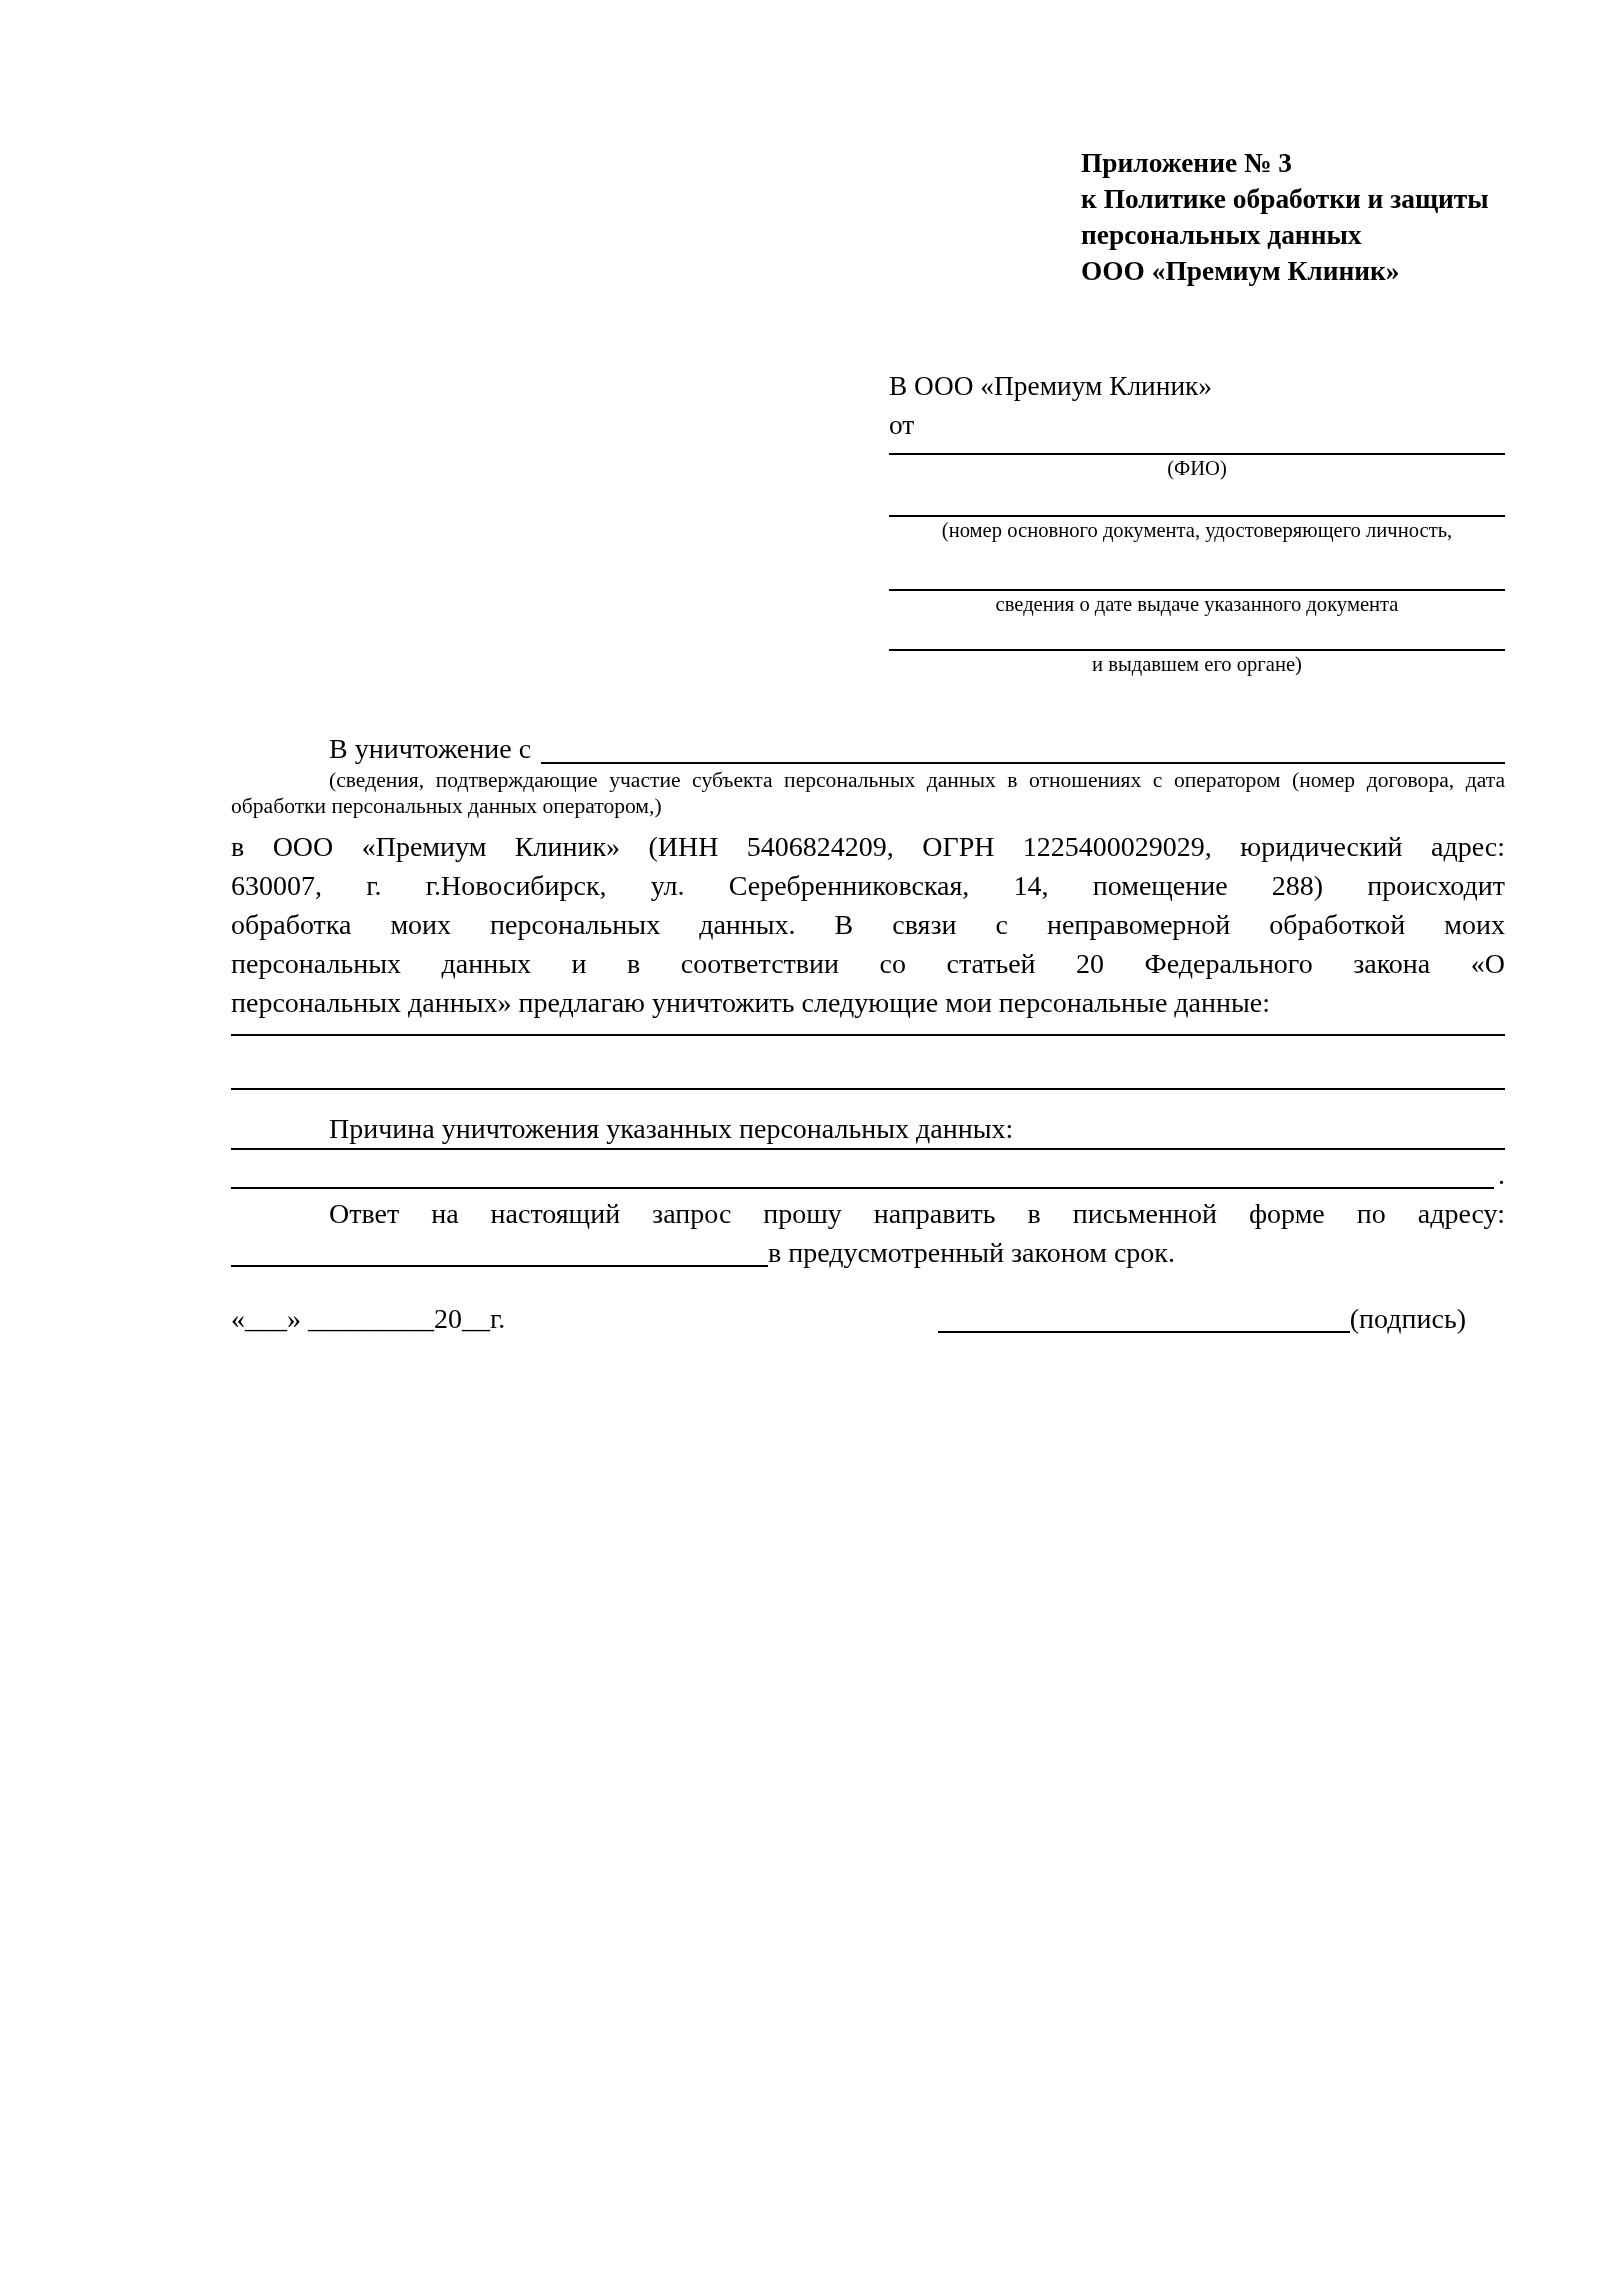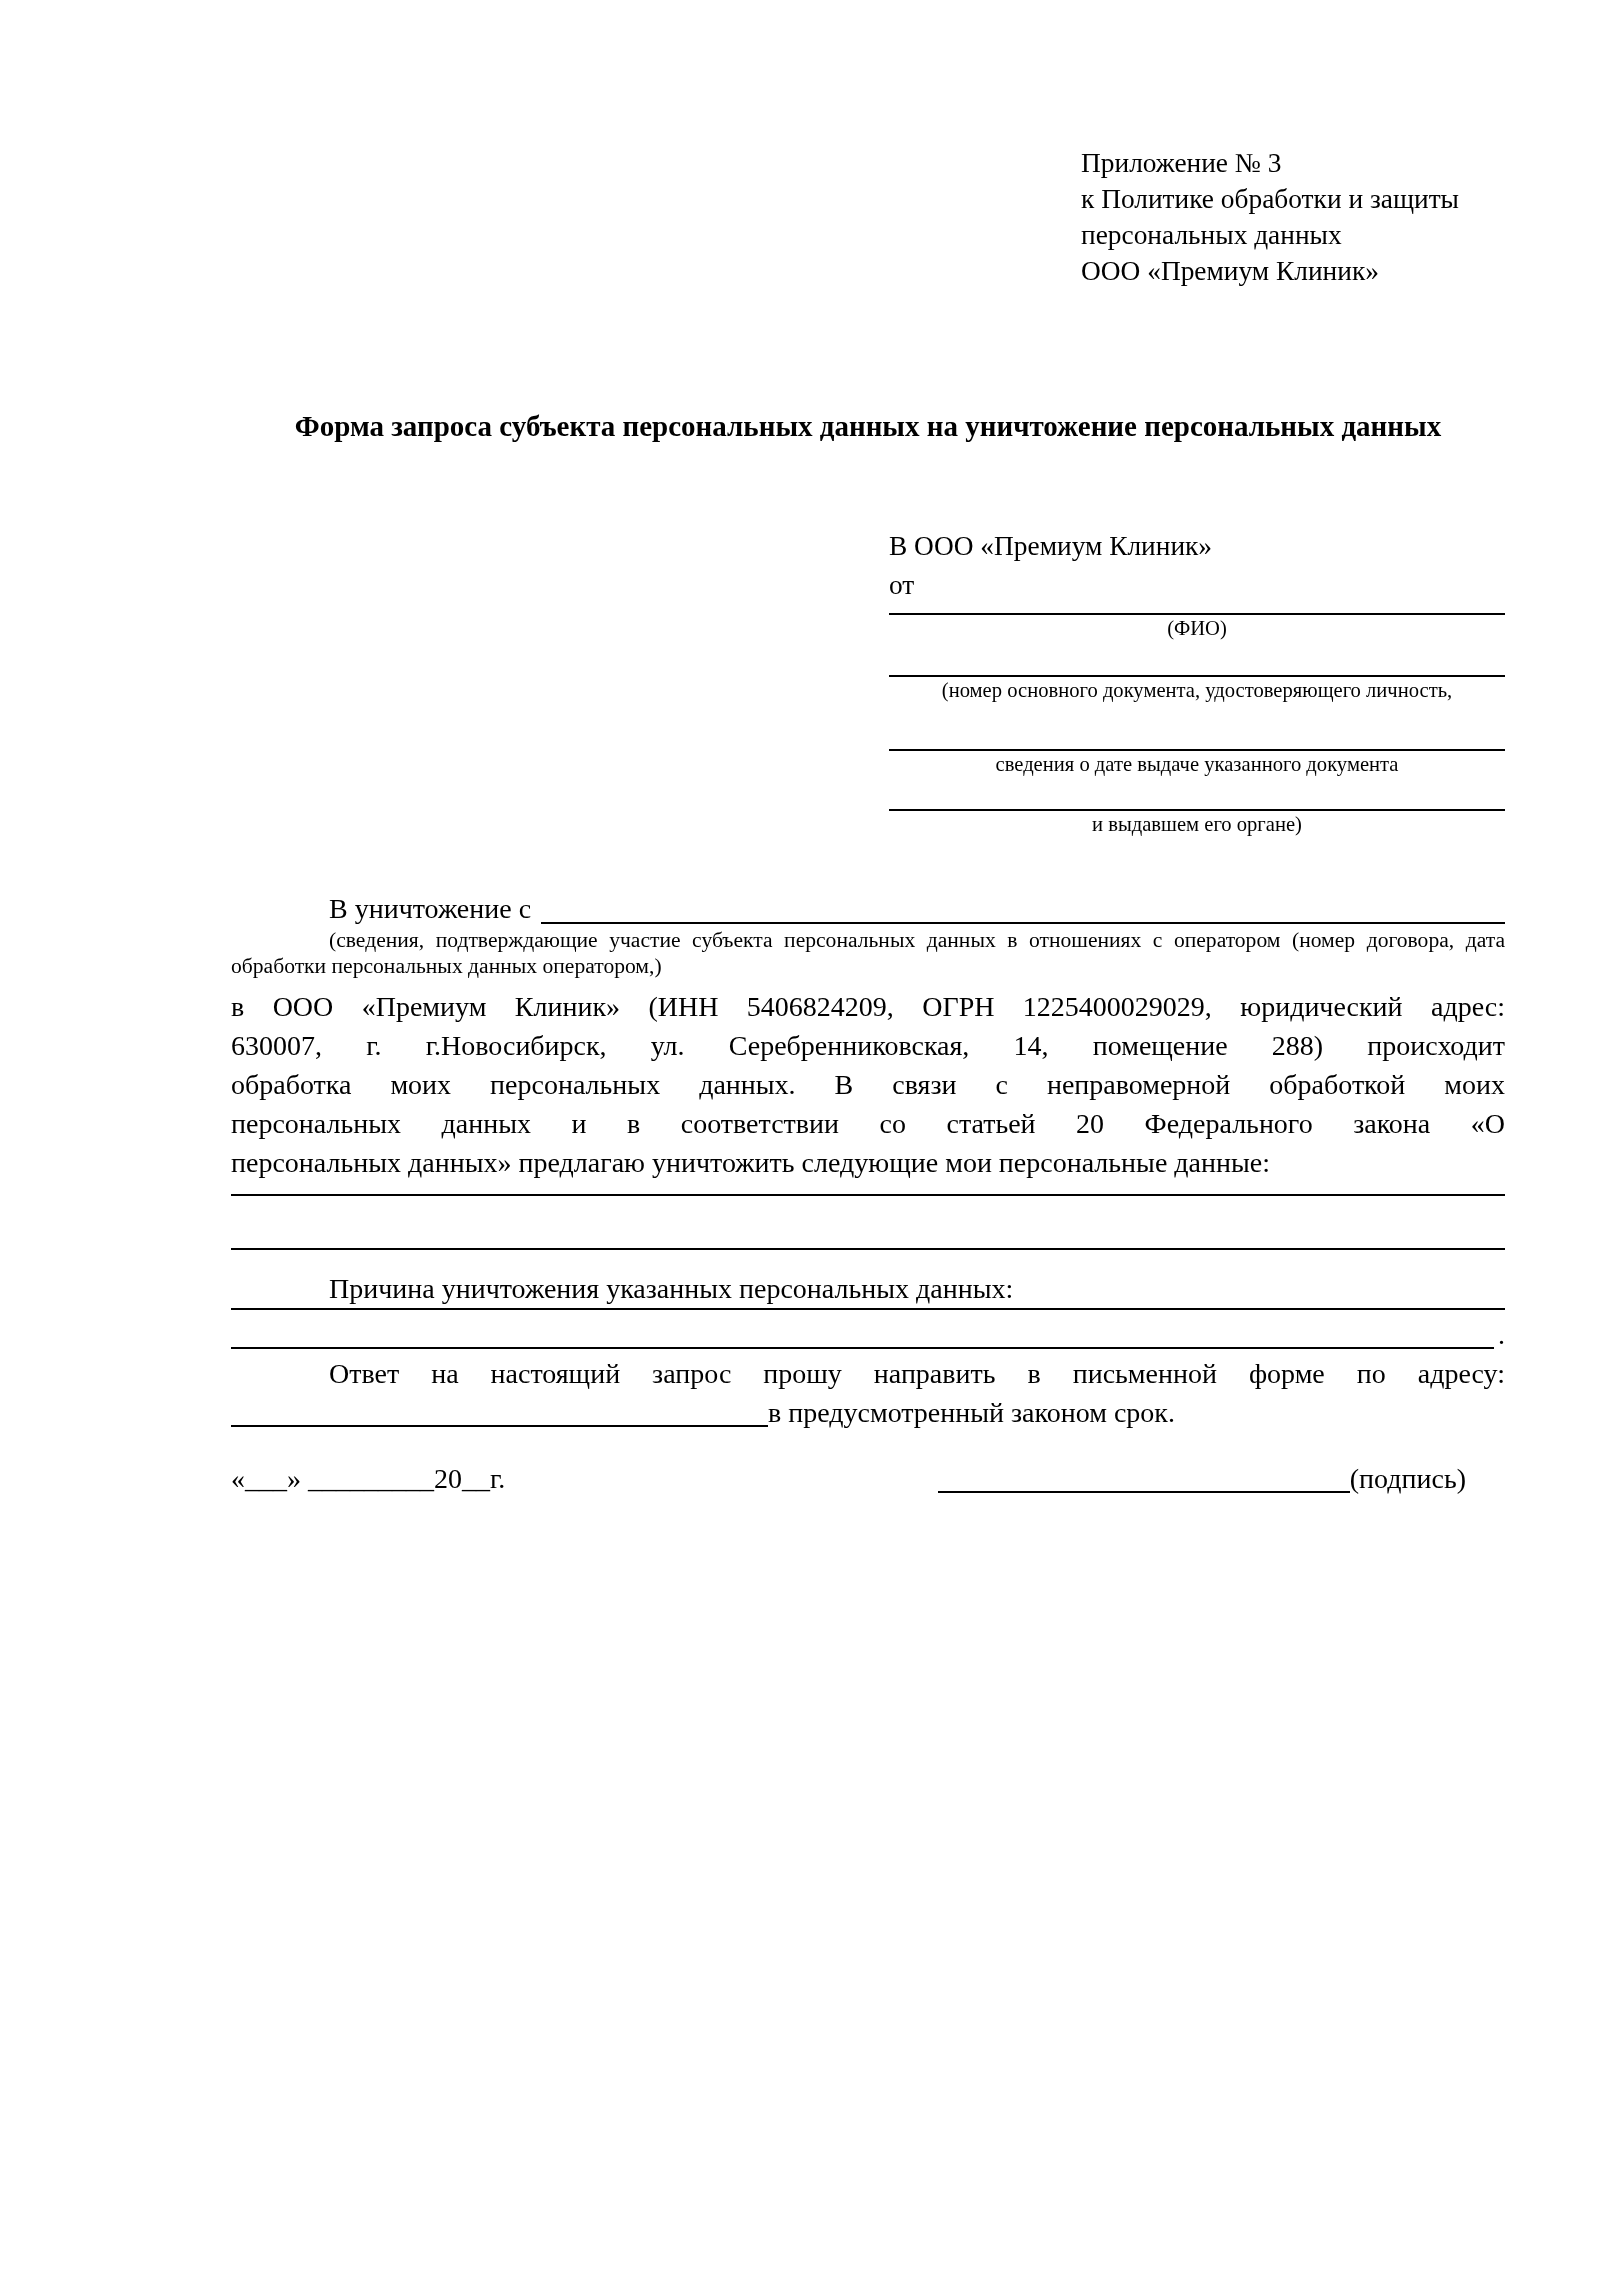--- a/index.html
+++ b/index.html
@@ -9,21 +9,21 @@
     background:#ffffff;
     color:#000000;
     font-family:"Liberation Serif", "DejaVu Serif", serif;
     box-sizing:border-box;
     padding:0 116px 0 231px;
     overflow:hidden;
   }
   
   .header-block {
     margin:145px 0 0 850px;
-    font-size:27.4px; line-height:36px;
+    font-size:27.4px; line-height:36px;font-weight:bold;
   }
   
   .title {
     margin:114px 0 0 0;
     font-size:29px; font-weight:bold;
     text-align:center; line-height:46px;
   }
   
   .addressee {
     margin-top:78px; margin-left:658px;
@@ -87,21 +87,20 @@
 
 <div class="page">
 
   <div class="header-block">
     <div>Приложение № 3</div>
     <div>к Политике обработки и защиты</div>
     <div>персональных данных</div>
     <div>ООО «Премиум Клиник»</div>
   </div>
 
-  <div class="title">Форма запроса субъекта персональных данных на уничтожение персональных данных</div>
 
   <div class="addressee">
     <div>В ООО «Премиум Клиник»</div>
     <div>от</div>
 
     <div class="field field-fio">
       <div class="rule"></div>
       <div class="caption">(ФИО)</div>
     </div>
 

